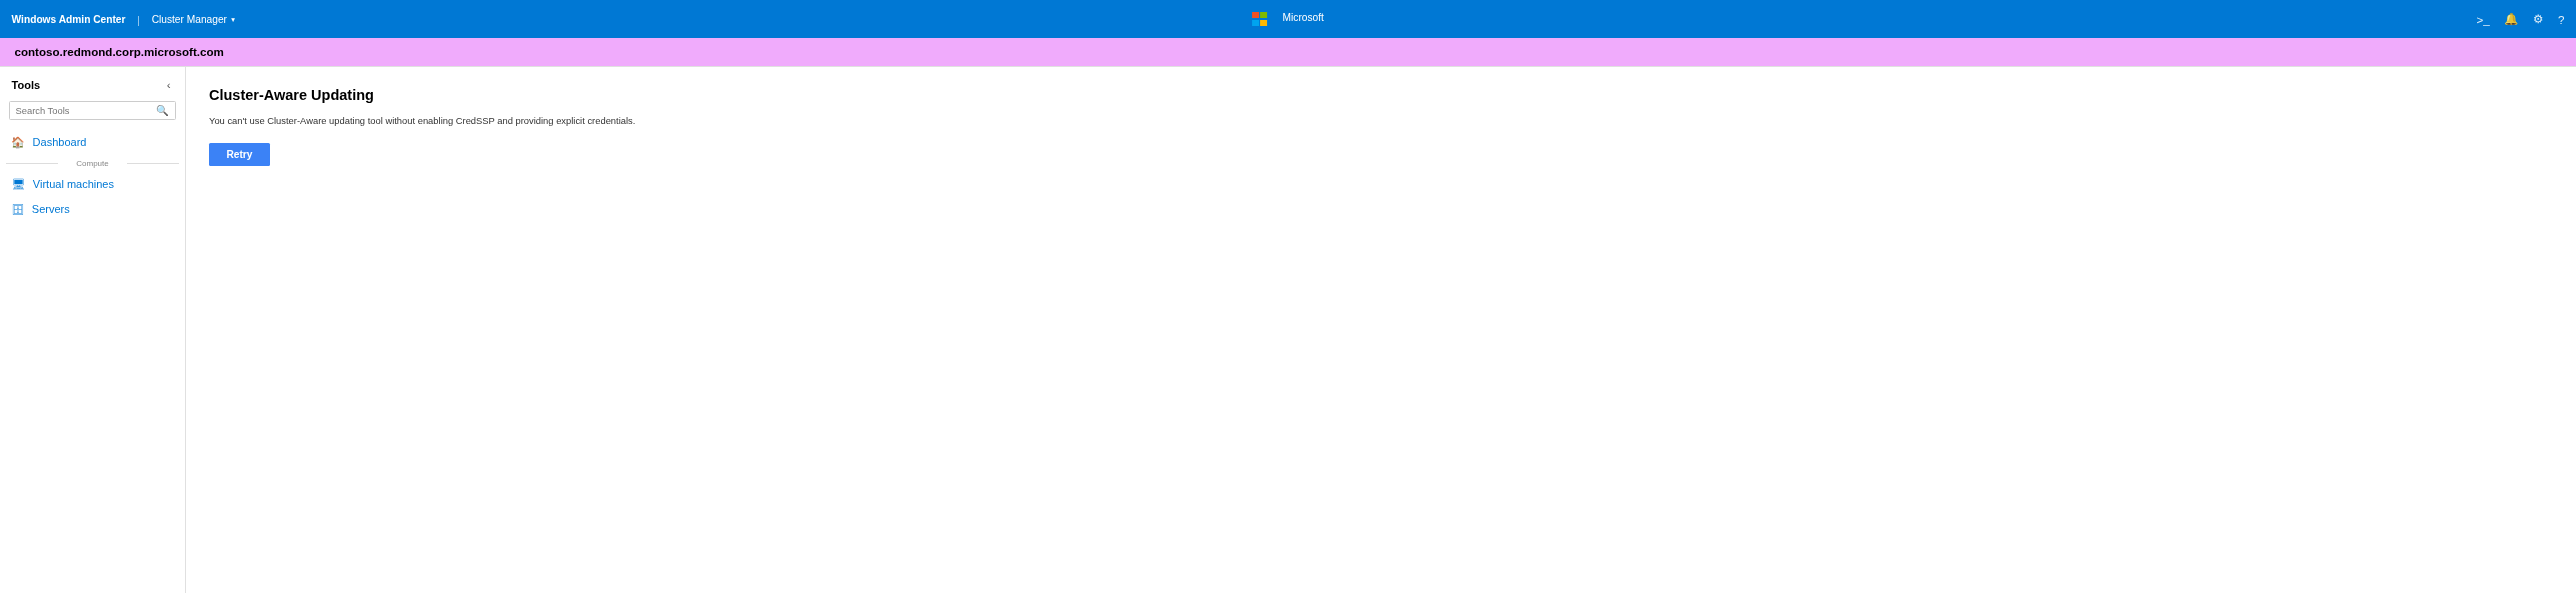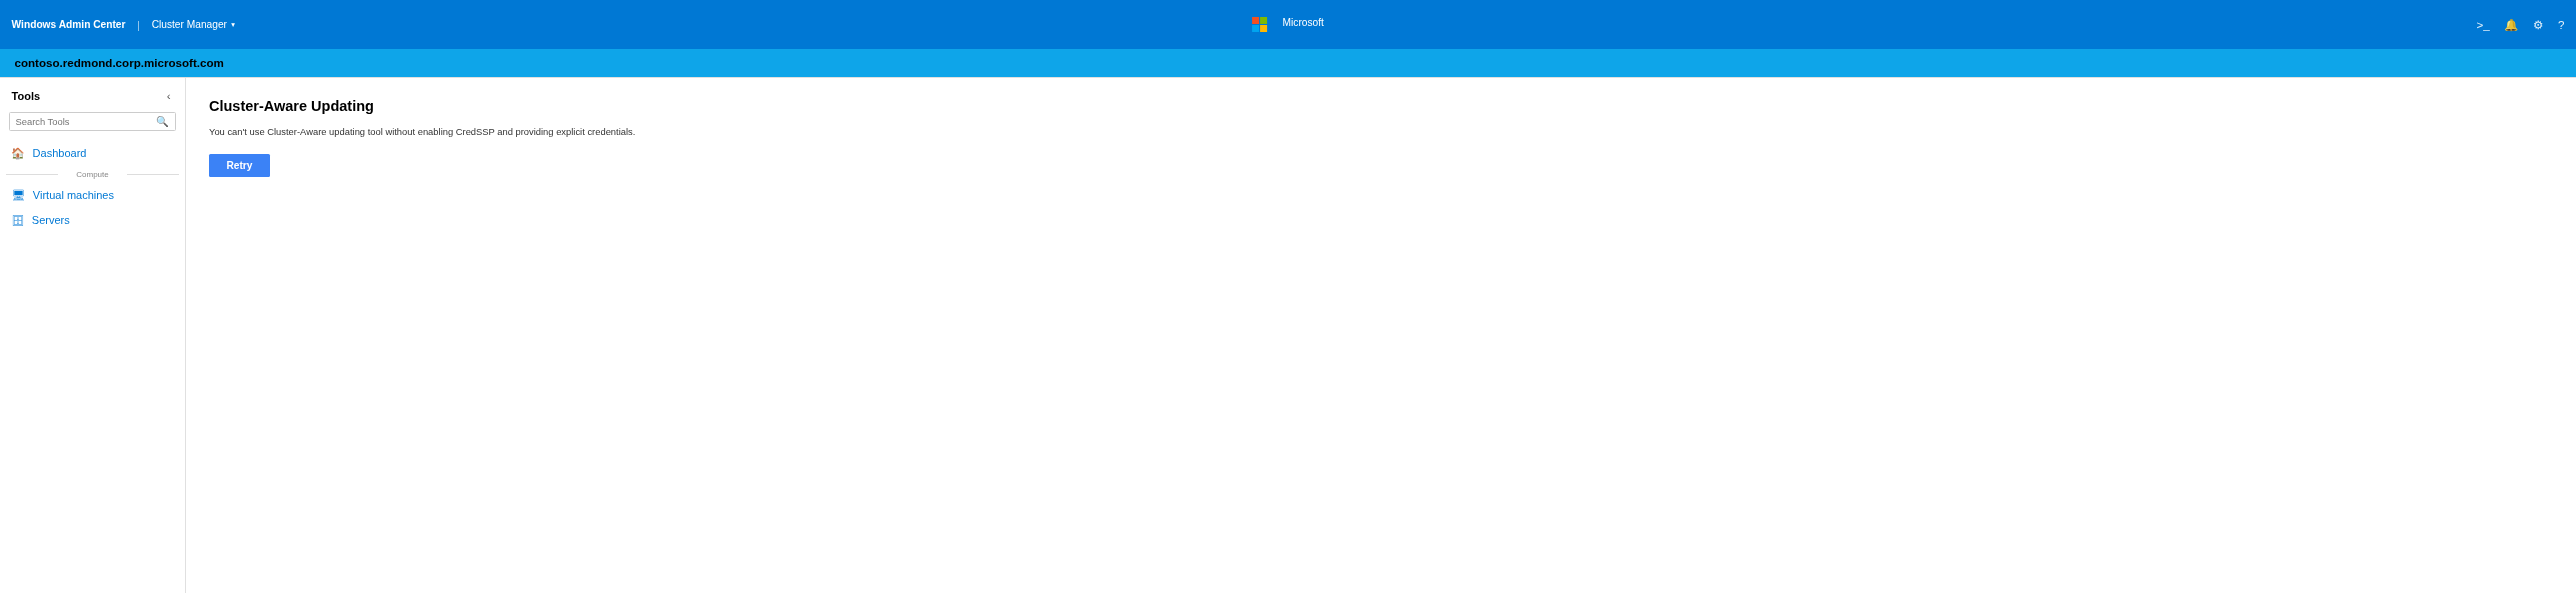--- a/index.html
+++ b/index.html
@@ -5,21 +5,21 @@
     * { box-sizing: border-box; margin: 0; padding: 0; }
     body { font-family: 'Segoe UI', Arial, sans-serif; font-size: 10.2px; background: #fff; color: #333; height: 100vh; display: flex; flex-direction: column; }
 
     
     .topbar {
       background: #0078d4;
       color: #fff;
       display: flex;
       align-items: center;
       padding: 0 11.6px;
-      height: 49px;
+      height: 38px;
       flex-shrink: 0;
     }
     .topbar-left {
       display: flex;
       align-items: center;
       gap: 5.8px;
       flex: 1;
     }
     .topbar-title {
       font-size: 10.2px;
@@ -76,21 +76,21 @@
     }
     .topbar-icon {
       color: #fff;
       font-size: 11.6px;
       cursor: pointer;
       opacity: 0.9;
     }
 
     
     .subheader {
-      background: #0ea5e9;
+      background: #f0abfc;
       padding: 7.3px 14.5px;
       border-bottom: 0.7px solid #e0e0e0;
       font-size: 11.6px;
       font-weight: 700;
       color: #000;
       flex-shrink: 0;
     }
 
     
     .main {

